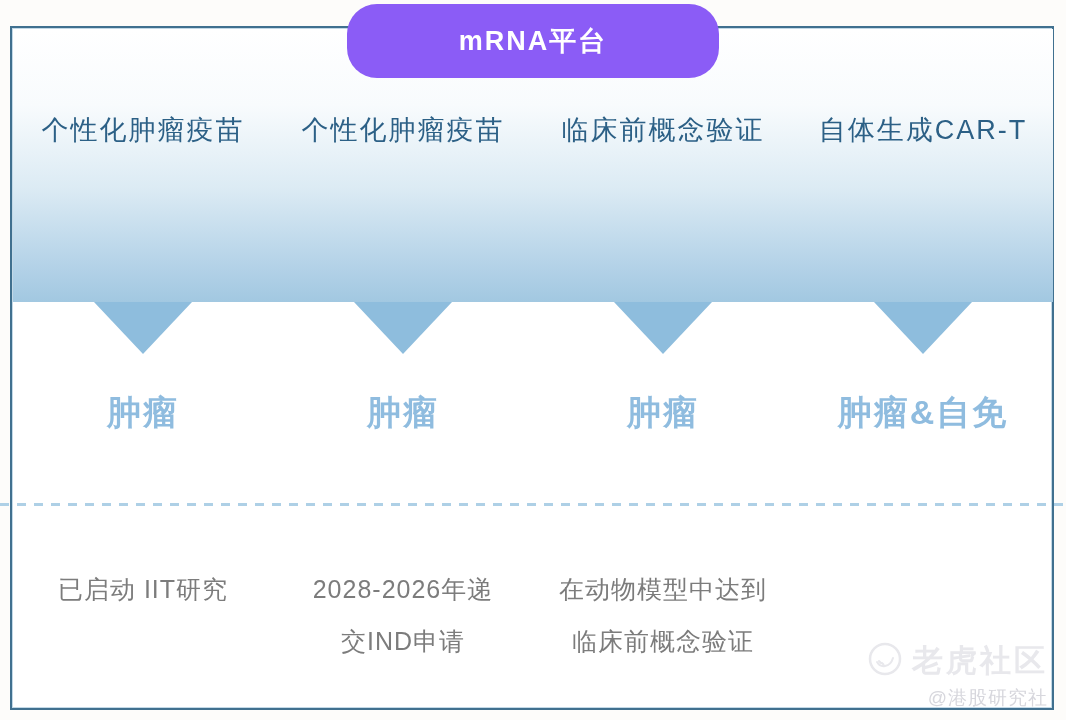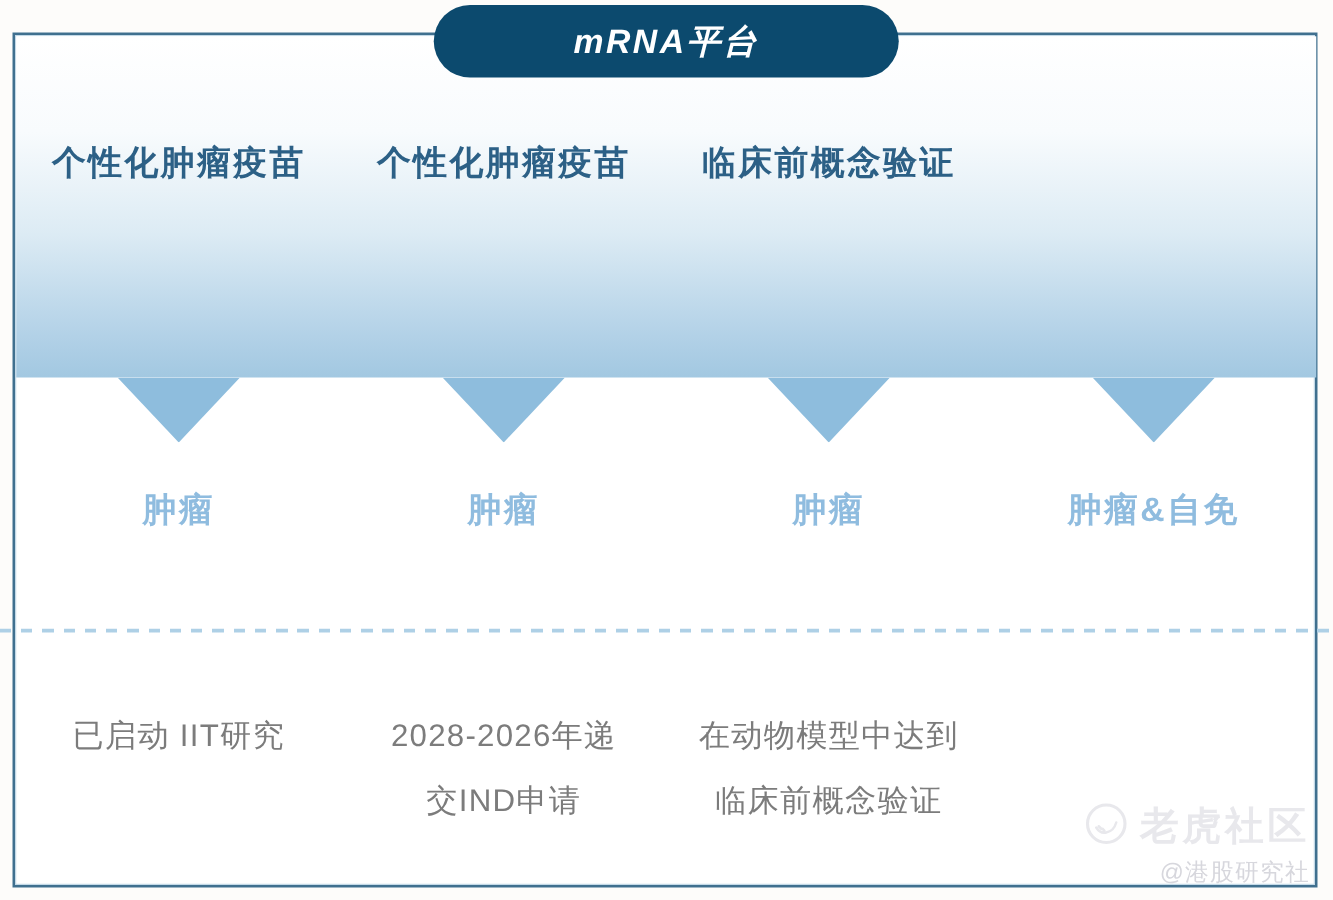--- a/index.html
+++ b/index.html
@@ -20,26 +20,25 @@
     border: 2px solid #40708f;
     box-shadow: inset 0 0 0 1px #c3d9e7;
     z-index: 1;
   }
 
   
   .pill {
     position: absolute;
     top: 4px; left: 50%;
     transform: translateX(-50%);
-    width: 372px; height: 58px;
-    background: #0c4a6e;
+    width: 372px; height: 74px;
+    background: #8b5cf6;
     border-radius: 30px;
     display: flex; align-items: center; justify-content: center;
     z-index: 5;
-    font-style: italic;
   }
   .pill span {
     color: #ffffff;
     font-size: 27px;
     font-weight: bold;
     letter-spacing: 2px;
   }
 
   
   .band {
@@ -58,36 +57,36 @@
     display: grid;
     grid-template-columns: repeat(4, 1fr);
     z-index: 4;
   }
   .cols > div { display: flex; flex-direction: column; align-items: center; justify-content: flex-start; }
 
   .headers { top: 112px; }
   .headers .cell {
     color: #2c6086;
     font-size: 27px;
-    font-weight: bold;
+    font-weight: normal;
     letter-spacing: 2px;
     white-space: nowrap;
   }
 
   .pointers { top: 302px; height: 52px; z-index: 3; }
   .pointer {
     width: 98px; height: 52px;
     background: #8ebddd;
     clip-path: polygon(0 0, 100% 0, 50% 100%);
   }
 
   .indications { top: 390px; }
   .indications .cell {
     color: #8fbcdf;
-    font-size: 27px;
+    font-size: 34px;
     font-weight: bold;
     letter-spacing: 2px;
     white-space: nowrap;
   }
 
   
   .divider {
     position: absolute;
     left: 0; top: 503px;
     width: 1066px; height: 3px;
@@ -145,20 +144,23 @@
   <div class="cols headers">
     <div>
         <span class="cell">个性化肿瘤疫苗</span>
       </div>
     <div>
         <span class="cell">个性化肿瘤疫苗</span>
       </div>
     <div>
         <span class="cell">临床前概念验证</span>
       </div>
+    <div>
+        <span class="cell">自体生成CAR-T</span>
+      </div>
   </div>
 
   <div class="cols pointers">
     <div>
         <div class="pointer"></div>
       </div>
     <div>
         <div class="pointer"></div>
       </div>
     <div>

